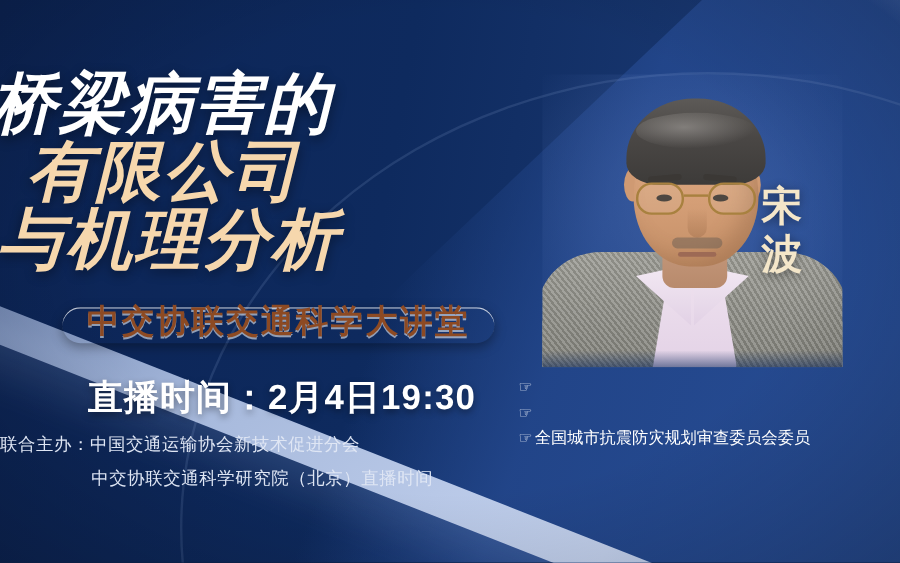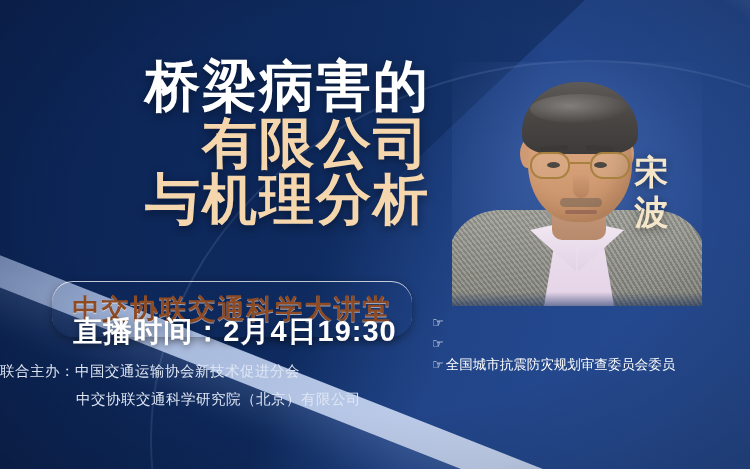--- a/index.html
+++ b/index.html
@@ -161,46 +161,47 @@
     background:#9d6a55;border-radius:3px;
   }
   .p-fade{
     position:absolute;left:0;right:0;bottom:0;height:14px;
     background:linear-gradient(180deg,rgba(17,44,94,0),rgba(17,44,94,.55));
   }
 
   
   .title{
     position:absolute;left:0;top:58px;width:430px;
-    text-align:right;
+    text-align:left;
     font-weight:bold;
     letter-spacing:2px;
     line-height:1.03;
+    font-style:italic;
   }
   .title .l1{
     display:block;font-size:55px;color:#ffffff;
     text-shadow:0 3px 10px rgba(0,0,0,.45);
     margin-left:-8px;
   }
   .title .l2,.title .l3{
     display:block;font-size:55px;color:#f6d7ad;
     text-shadow:0 3px 10px rgba(0,0,0,.45);
   }
   .title .l2{margin-left:22px;}
   .title .l3{margin-left:-2px;}
 
   
   .pill{
-    position:absolute;left:52px;top:281px;
-    width:360px;height:56px;
+    position:absolute;left:52px;top:256px;
+    width:360px;height:30px;
     border-radius:21px;
     background:linear-gradient(180deg,#e3ae5c 0%,#f7dfae 16%,#fdf3e0 46%,#f3d69c 74%,#dba martial 100%);
     background:linear-gradient(180deg,#ddа55a 0%,#f6dcaa 18%,#fdf4e2 48%,#f2d49a 76%,#d9a254 100%);
     box-shadow:0 3px 10px rgba(0,0,0,.35),inset 0 1px 0 rgba(255,255,255,.75);
-    display:flex;align-items:center;justify-content:center;
+    display:flex;align-items:flex-end;justify-content:center;
   }
   .pill-text{
     font-size:27px;font-weight:bold;letter-spacing:2px;
     color:#8d4a23;
     text-shadow:0 1px 0 rgba(255,255,255,.55);
   }
 
   
   .livetime{
     position:absolute;left:0;top:312px;width:470px;
@@ -286,21 +287,21 @@
   </div>
 
   <div class="pill">
     <span class="pill-text">中交协联交通科学大讲堂</span>
   </div>
 
   <div class="livetime">直播时间：2月4日19:30</div>
 
   <div class="organizers">
     <span class="line1">联合主办：中国交通运输协会新技术促进分会</span>
-    <span class="line2">中交协联交通科学研究院（北京）有限公司</span>
+    <span class="line2">中交协联交通科学研究院（北京）直播时间</span>
   </div>
 
   <div class="speaker-name">
     <span>宋</span>
     <span>波</span>
   </div>
 
   <div class="creds">
     <div class="cred-row">
       <span class="cred-bullet">☞</span>

